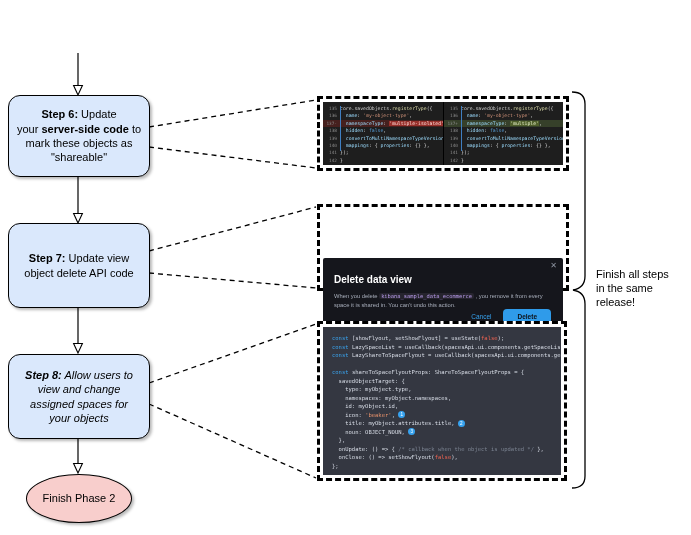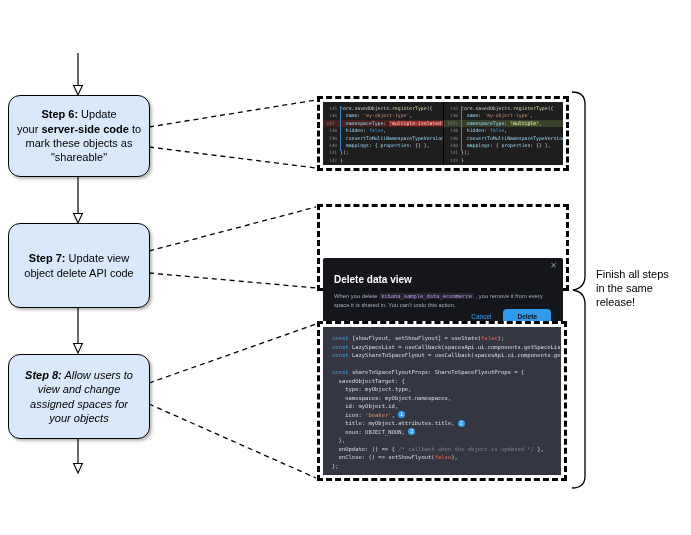--- a/index.html
+++ b/index.html
@@ -104,20 +104,23 @@
   </div>
 
   <div class="node stepbox" style="left:8px;top:223px;width:140px;height:83px;">
     <span><span class="tk-b">Step 7:</span><span> Update view</span><br><span>object delete API code</span><br></span>
   </div>
 
   <div class="node stepbox" style="left:8px;top:354px;width:140px;height:83px;font-style:italic;">
     <span><span class="tk-b">Step 8:</span><span> Allow users to</span><br><span>view and change</span><br><span>assigned spaces for</span><br><span>your objects</span></span>
   </div>
 
+  <div class="node ellipse" style="left:26px;top:474px;width:104px;height:47px;">
+    <span>Finish Phase 2</span>
+  </div>
 
   <div class="panel" style="left:317px;top:96px;width:252px;height:75px;">
     <div class="diff-wrap">
       <div class="diff-col">
         <div class="guide"></div>
       <div class="code-line"><span class="gutter">135</span><span class="code-text"><span class="tk-pl">core.savedObjects.</span><span class="tk-fn">registerType</span><span class="tk-pl">({</span></span></div>
           <div class="code-line"><span class="gutter">136</span><span class="code-text"><span class="tk-pl">  </span><span class="tk-prop">name</span><span class="tk-pl">: </span><span class="tk-str">'my-object-type'</span><span class="tk-pl">,</span></span></div>
           <div class="code-line row-del"><span class="gutter">137-</span><span class="code-text"><span class="tk-pl">  </span><span class="tk-prop">namespaceType</span><span class="tk-pl">: </span><span class="tk-strdel">'multiple-isolated'</span></span></div>
           <div class="code-line"><span class="gutter">138</span><span class="code-text"><span class="tk-pl">  </span><span class="tk-prop">hidden</span><span class="tk-pl">: </span><span class="tk-kw">false</span><span class="tk-pl">,</span></span></div>
           <div class="code-line"><span class="gutter">139</span><span class="code-text"><span class="tk-pl">  </span><span class="tk-prop">convertToMultiNamespaceTypeVersion</span></span></div>

